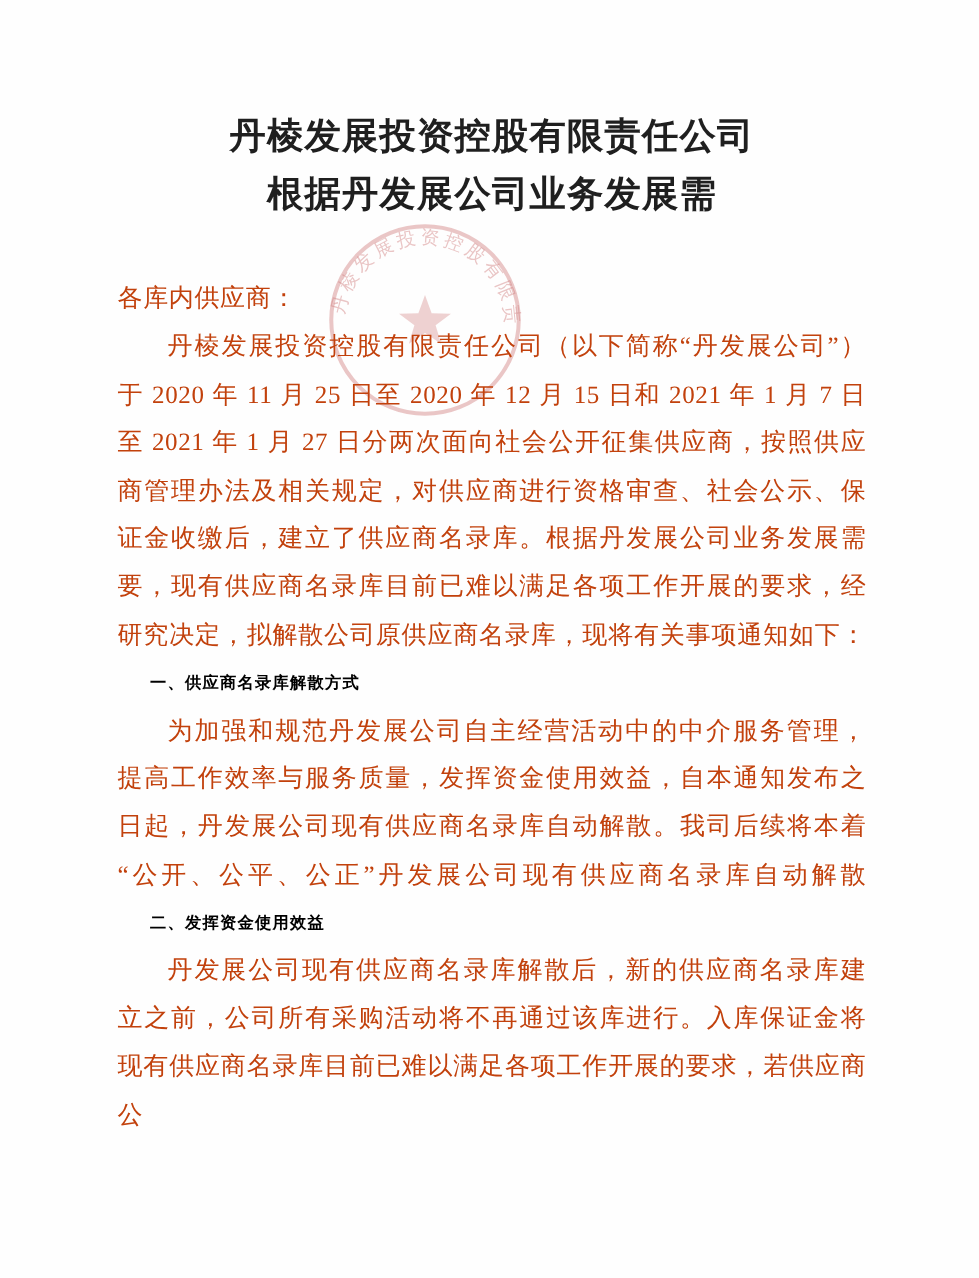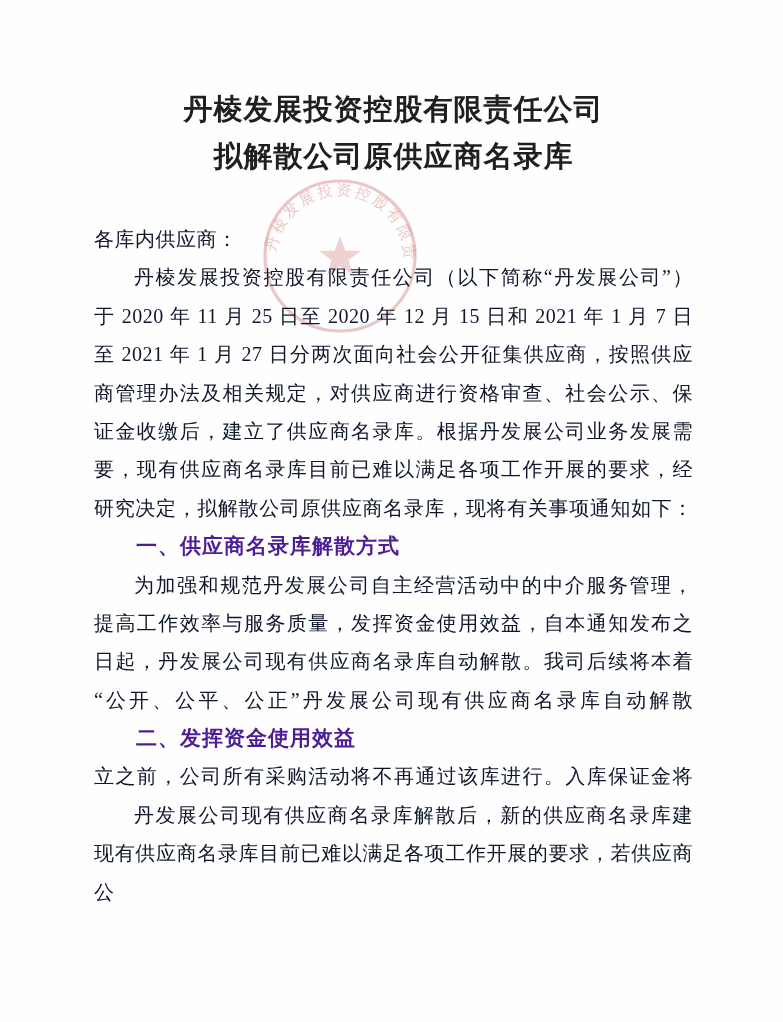--- a/index.html
+++ b/index.html
@@ -27,37 +27,37 @@
     letter-spacing:1px;
     color:#1f1f1f;
     white-space:nowrap;
   }
   .body-block { margin-top:40px; }
   .bl {
     height:38.4px;
     line-height:38.4px;
     font-size:20px;
     letter-spacing:0.5px;
-    color:#0f172a;
+    color:#c2410c;
     overflow:visible;
     white-space:nowrap;
   }
   .bl.justify {
     text-align:justify;
     text-align-last:justify;
     -moz-text-align-last:justify;
     white-space:normal;
   }
   .bl.indent { text-indent:2em; }
   .bl.left { text-align:left; }
   .bl.heading {
     font-family:"Liberation Sans", sans-serif;
     font-weight:700;
-    font-size:21px;
-    color:#4c1d95;
+    font-size:13px;
+    color:#000000;
     text-indent:2em;
     letter-spacing:1px;
   }
   .seal {
     position:absolute;
     left:260px; top:176px;
     width:160px; height:160px;
     pointer-events:none;
     opacity:0.85;
   }
@@ -74,21 +74,21 @@
     <circle cx="80" cy="80" r="75" fill="none" stroke="#cf7b7b" stroke-width="3.2" opacity="0.5"></circle>
     <text font-size="15" fill="#c96a6a" opacity="0.45" font-family="Liberation Serif, serif" letter-spacing="3">
       <textPath href="#sealArc" startOffset="4%">丹棱发展投资控股有限责任公司</textPath>
     </text>
     <path d="M80 60 L85.3 74.5 L100.8 74.9 L88.5 84.2 L92.9 99 L80 90.3 L67.1 99 L71.5 84.2 L59.2 74.9 L74.7 74.5 Z" fill="#cf7b7b" opacity="0.4"></path>
   </svg>
 
   <div class="doc">
 
     <div class="title-line">丹棱发展投资控股有限责任公司</div>
-    <div class="title-line">拟解散公司原供应商名录库</div>
+    <div class="title-line">根据丹发展公司业务发展需</div>
 
     <div class="body-block">
       <div class="bl left">各库内供应商：</div>
 
       <div class="bl justify indent">丹棱发展投资控股有限责任公司（以下简称“丹发展公司”）</div>
       <div class="bl justify">于 2020 年 11 月 25 日至 2020 年 12 月 15 日和 2021 年 1 月 7 日</div>
       <div class="bl justify">至 2021 年 1 月 27 日分两次面向社会公开征集供应商，按照供应</div>
       <div class="bl justify">商管理办法及相关规定，对供应商进行资格审查、社会公示、保</div>
       <div class="bl justify">证金收缴后，建立了供应商名录库。根据丹发展公司业务发展需</div>
       <div class="bl justify">要，现有供应商名录库目前已难以满足各项工作开展的要求，经</div>
@@ -96,19 +96,19 @@
 
       <div class="bl heading">一、供应商名录库解散方式</div>
 
       <div class="bl justify indent">为加强和规范丹发展公司自主经营活动中的中介服务管理，</div>
       <div class="bl justify">提高工作效率与服务质量，发挥资金使用效益，自本通知发布之</div>
       <div class="bl justify">日起，丹发展公司现有供应商名录库自动解散。我司后续将本着</div>
       <div class="bl justify">“公开、公平、公正”丹发展公司现有供应商名录库自动解散</div>
 
       <div class="bl heading">二、发挥资金使用效益</div>
 
+      <div class="bl justify indent">丹发展公司现有供应商名录库解散后，新的供应商名录库建</div>
       <div class="bl justify">立之前，公司所有采购活动将不再通过该库进行。入库保证金将</div>
-      <div class="bl justify indent">丹发展公司现有供应商名录库解散后，新的供应商名录库建</div>
       <div class="bl justify">现有供应商名录库目前已难以满足各项工作开展的要求，若供应商公</div>
     </div>
 
   </div>
 </div>
 
 </body></html>

